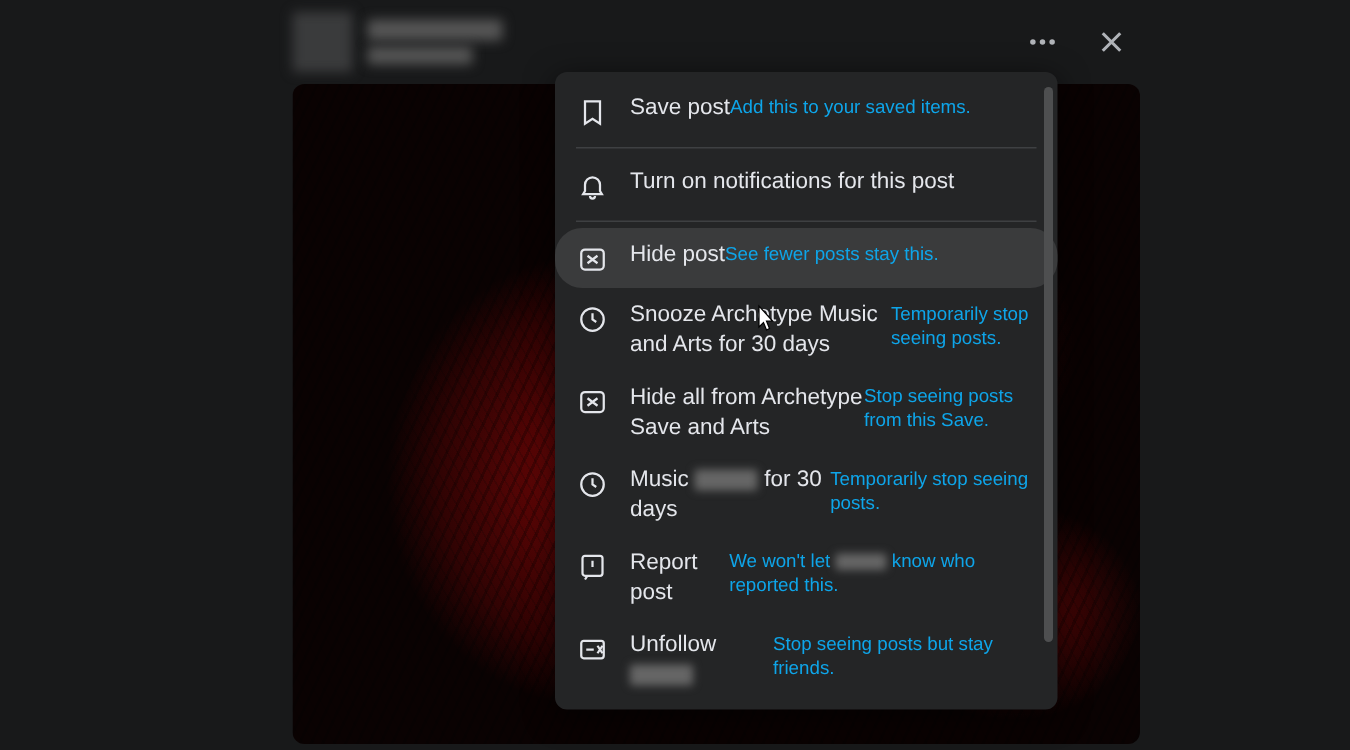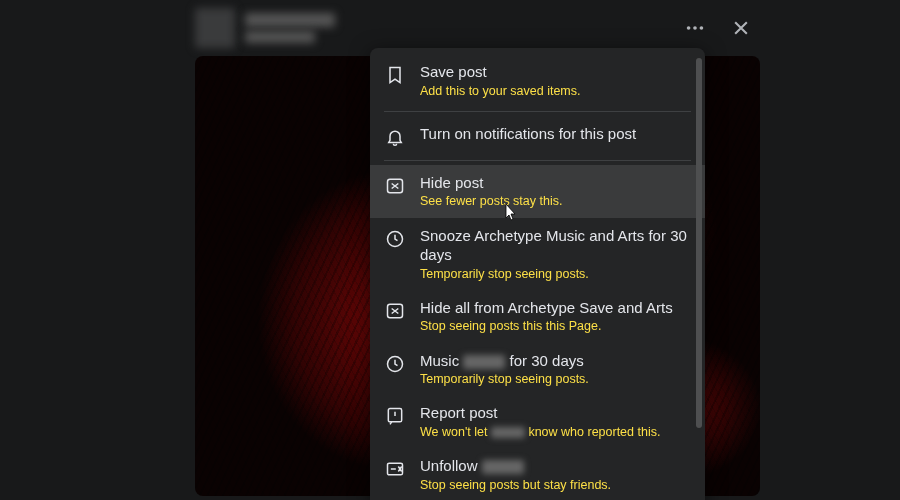--- a/index.html
+++ b/index.html
@@ -95,31 +95,31 @@
     background:#4e4f50;
     border-radius:3px;
   }
   .menu-item {
     display:flex;
     align-items:flex-start;
     gap:14px;
     padding:8px 14px;
     cursor:pointer;
   }
-  .menu-item.hovered { background:#3a3b3c; }
+  .menu-item.hovered { background:#3a3b3c;border-radius:18px; }
   .mi-icon {
     width:22px; height:22px;
     flex:0 0 22px;
     display:flex; align-items:center; justify-content:center;
     color:#e4e6eb;
     margin-top:2px;
   }
-  .mi-text { display:flex; flex-direction:column; }
+  .mi-text { display:flex; flex-direction:row; }
   .mi-title { font-size:15px; color:#e4e6eb; line-height:1.3; }
-  .mi-sub   { font-size:12.5px; color:#fde047; line-height:1.3; margin-top:1px; }
+  .mi-sub   { font-size:12.5px; color:#0ea5e9; line-height:1.3; margin-top:1px; }
   .divider {
     height:1px; background:#3e4042;
     margin:4px 14px;
   }
   .blur-chip {
     display:inline-block;
     background:#666;
     filter:blur(3px);
     border-radius:2px;
     vertical-align:middle;
@@ -221,21 +221,21 @@
 
   <div class="menu-item">
     <span class="mi-icon">
       <svg width="20" height="20" viewBox="0 0 24 24" fill="none" stroke="currentColor" stroke-width="1.8">
           <rect x="3" y="4" width="18" height="16" rx="3"></rect>
           <path d="M8 9l8 6M16 9l-8 6"></path>
         </svg>
     </span>
     <span class="mi-text">
       <span class="mi-title">Hide all from Archetype Save and Arts</span>
-      <span class="mi-sub">Stop seeing posts this this Page.</span>
+      <span class="mi-sub">Stop seeing posts from this Save.</span>
     </span>
   </div>
 
   <div class="menu-item">
     <span class="mi-icon">
       <svg width="20" height="20" viewBox="0 0 24 24" fill="none" stroke="currentColor" stroke-width="1.8">
           <circle cx="12" cy="12" r="9"></circle>
           <path d="M12 7v5l3 2"></path>
         </svg>
     </span>

